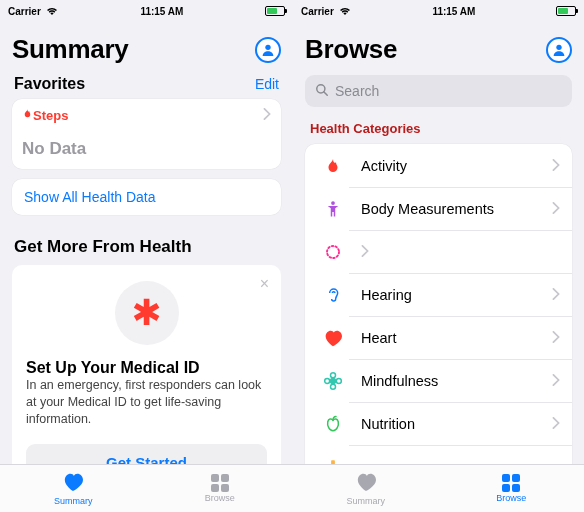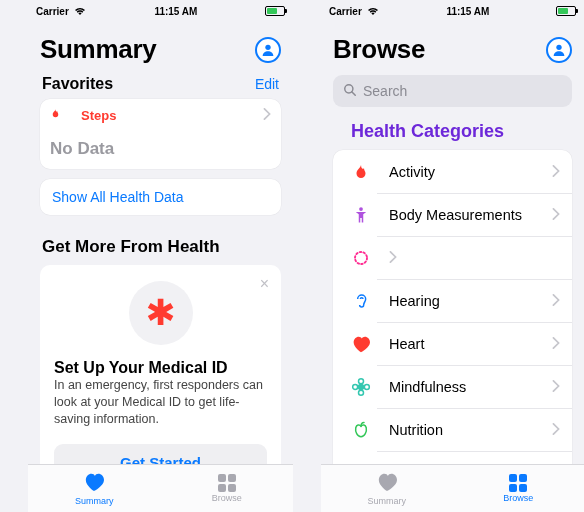--- a/index.html
+++ b/index.html
@@ -11,21 +11,20 @@
     height: 512px;
     overflow: hidden;
     font-size: 14px;
   }
   .device {
     background: #f2f2f6;
     position: relative;
     overflow: hidden;
     display: flex;
     flex-direction: column;
-    padding-left: 28px;
   }
   .device.left { width: 293px; }
   .device.right { width: 291px; }
   .status-bar {
     height: 20px;
     padding: 2px 8px 0;
     display: flex;
     align-items: center;
     justify-content: space-between;
     font-size: 10px;
@@ -53,21 +52,21 @@
   .section-head { display:flex; align-items:center; justify-content:space-between; margin: 8px 2px 6px; gap: 15px; }
   .section-head .label { font-size:16px; font-weight:700; color:#000; }
   .link { color:#0a7aff; font-size:14px; font-weight:400; }
 
   .card {
     background:#fff; border-radius:10px; overflow:hidden;
     box-shadow: 0 0 0 .5px rgba(0,0,0,.05);
   }
   .fav-card { padding: 8px 10px 10px; }
   .fav-row { display:flex; align-items:center; justify-content:space-between; }
-  .fav-title { color:#ff3b30; font-size:13px; font-weight:600; display:flex; align-items:center; gap:20px;}
+  .fav-title { color:#ff3b30; font-size:13px; font-weight:600; display:flex; align-items:center; gap:0;}
   .nodata { color:#9a9aa0; font-size:17px; font-weight:600; margin-top:16px; }
   .show-all {
     margin-top:10px; background:#fff; border-radius:10px;
     padding:10px 12px; color:#0a7aff; font-size:14px; font-weight:400;
     box-shadow: 0 0 0 .5px rgba(0,0,0,.05);
   }
   .getmore-title { font-size:17px; font-weight:800; color:#000; margin:22px 2px 8px; }
   .promo-card { background:#fff; border-radius:10px; padding:10px 14px 14px; position:relative; }
   .promo-close { position:absolute; top:10px; right:12px; color:#c0c0c6; font-size:16px; }
   .promo-icon-wrap {
@@ -92,21 +91,21 @@
   .tab.active { color:#0a7aff; }
   .tab.inactive { color:#a8a8b0; }
 
   
   .searchbar {
     background:#e3e3e9; border-radius:9px; height:32px;
     display:flex; align-items:center; gap:6px; padding:0 10px;
     color:#8a8a92; margin-top:8px; margin-bottom:14px;
   }
   .searchbar svg { width:14px; height:14px; }
-  .hc-title { font-size:18px; font-weight:800; color:#6d28d9; margin:0 18px 8px;}
+  .hc-title { font-size:13px; font-weight:800; color:#b91c1c; margin:0 5px 8px;}
   .cat-list { background:#fff; border-radius:10px; overflow:hidden; box-shadow: 0 0 0 .5px rgba(0,0,0,.05);}
   .cat-row {
     display:flex; align-items:center; gap:12px; height:43px;
     padding:0 12px;
   }
   .cat-row + .cat-row { border-top:.5px solid #e6e6ea; margin-left:44px; padding-left:0; }
   .cat-row + .cat-row .ci { margin-left:-44px; padding-left:12px; width:44px; }
   .ci { width:32px; display:flex; align-items:center; justify-content:center;}
   .cat-label { flex:1; font-size:14.5px; font-weight:400; color:#000;}
   .chev { color:#c6c6cc; }

